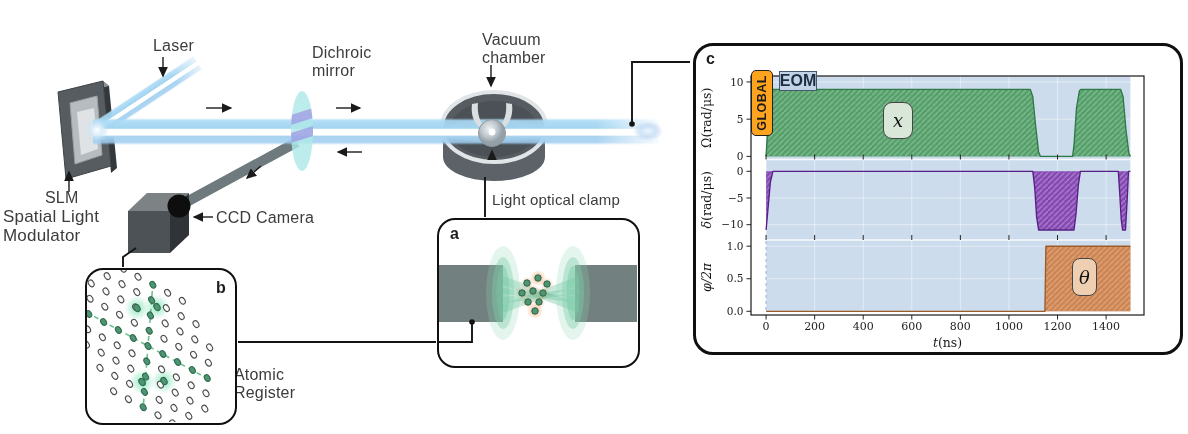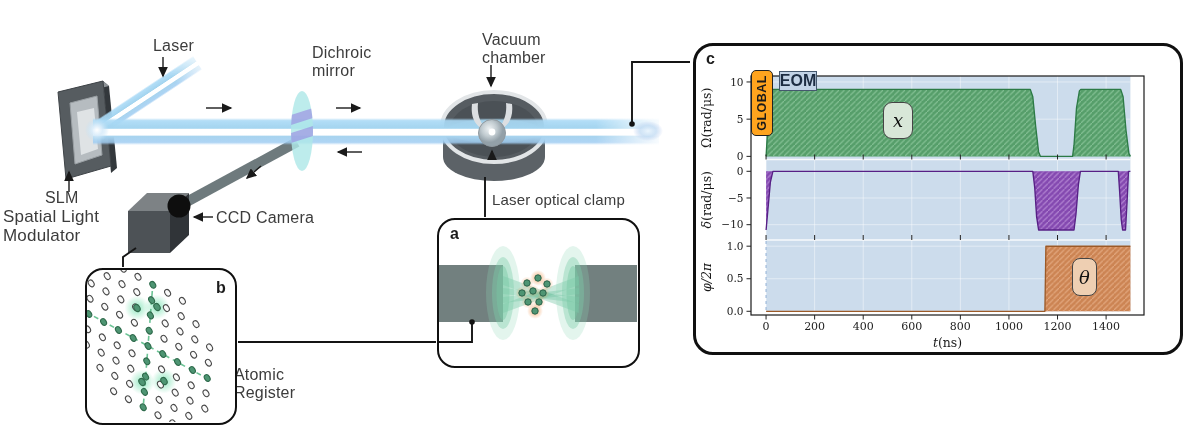--- a/index.html
+++ b/index.html
@@ -161,21 +161,21 @@
 
   <div class="lbl" id="lbl-laser">Laser</div>
   <div class="lbl" id="lbl-dichroic">Dichroic
 mirror</div>
   <div class="lbl" id="lbl-vacuum">Vacuum
 chamber</div>
   <div class="lbl" id="lbl-slm">SLM</div>
   <div class="lbl" id="lbl-slm-sub">Spatial Light
 Modulator</div>
   <div class="lbl" id="lbl-ccd">CCD Camera</div>
-  <div class="lbl" id="lbl-clamp">Laser optical clamp</div>
+  <div class="lbl" id="lbl-clamp">Light optical clamp</div>
   <div class="lbl" id="lbl-register">Atomic
 Register</div>
 
   <div class="panel" id="panel-b">
     <svg id="lattice-svg" width="147" height="152" viewBox="0 0 147 152">
         <defs>
           <radialGradient id="latGlow">
             <stop offset="0%" stop-color="#6fe0ac" stop-opacity="0.75"></stop>
             <stop offset="100%" stop-color="#6fe0ac" stop-opacity="0"></stop>
           </radialGradient>

